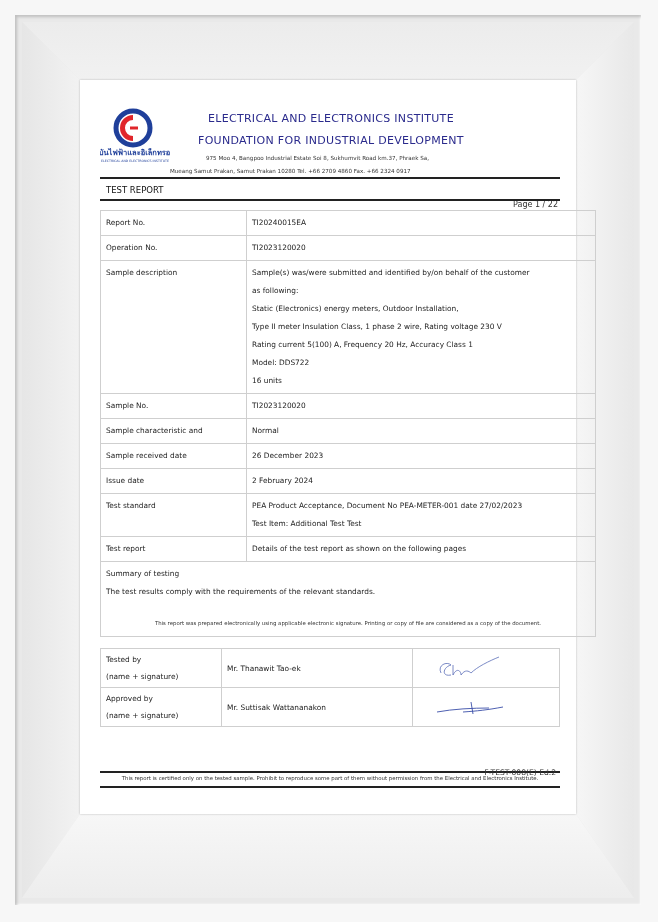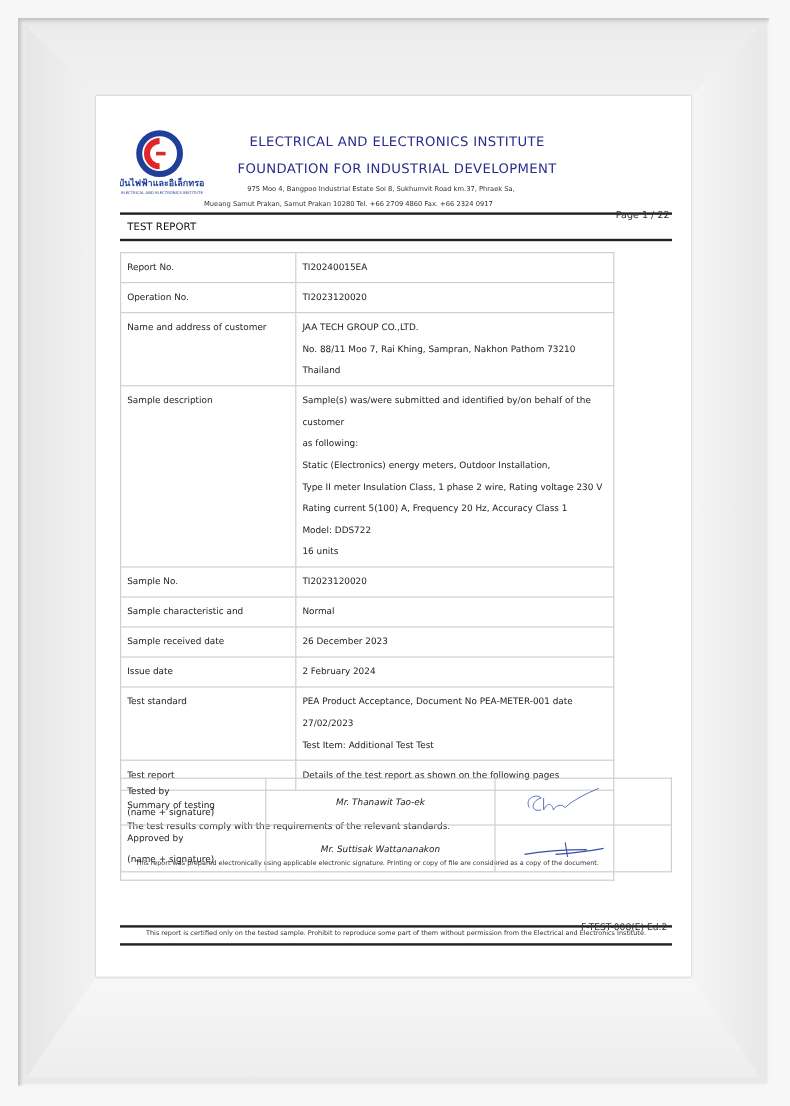--- a/index.html
+++ b/index.html
@@ -17,34 +17,34 @@
   .logo { position:absolute; left:0; top:4px; width:70px; height:60px; }
   .org1, .org2 { position:absolute; color:#2a2a8c; font-size:11px; letter-spacing:0.3px; white-space:nowrap; }
   .org1 { left:108px; top:8px; }
   .org2 { left:98px; top:30px; }
   .addr1, .addr2 { position:absolute; font-size:5.6px; color:#333; white-space:nowrap; }
   .addr1 { left:106px; top:51px; }
   .addr2 { left:70px; top:64px; }
 
   .rule-thick { position:absolute; left:20px; width:460px; height:2px; background:#222; }
   .tr-title { position:absolute; left:26px; top:105px; font-size:8.5px; color:#111; }
-  .tr-page { position:absolute; right:18px; top:95px; font-size:8px; color:#333; }
+  .tr-page { position:absolute; right:18px; top:120px; font-size:8px; color:#333; }
 
-  table.main { position:absolute; left:20px; top:130px; width:412px; border-collapse:collapse; font-size:7.4px; color:#222; }
+  table.main { position:absolute; left:20px; top:130px; width:496px; border-collapse:collapse; font-size:7.4px; color:#222; }
   table.main td { border:1.5px solid #cfcfcf; padding:3px 5px; vertical-align:top; line-height:18px; }
   table.main td.lbl { width:135px; }
   .v-line { display:block; }
 
   .summary-cell { height:68px; position:relative; }
   .elec-note { position:absolute; left:0; right:0; bottom:4px; text-align:center; font-size:5.4px; color:#333; }
 
   table.sig { position:absolute; left:20px; top:568px; width:460px; border-collapse:collapse; font-size:7.4px; color:#222; }
   table.sig td { border:1.5px solid #cfcfcf; padding:2px 5px; line-height:17px; vertical-align:middle; }
   table.sig td.role { width:110px;border-radius:18px; }
-  table.sig td.name { width:180px; text-align:center;font-style:italic; }
+  table.sig td.name { width:180px; text-align:left; }
   table.sig td.sign { position:relative; height:34px; }
   .sign svg { position:absolute; left:20px; top:4px; }
 
   .foot-note { position:absolute; left:20px; top:695px; width:460px; text-align:center; font-size:5.4px; color:#333; }
   .form-id { position:absolute; right:20px; top:688px; font-size:7.6px; color:#333; }
 </style>
 </head>
 <body>
 
 <div class="frame-outer"></div>
@@ -83,27 +83,20 @@
         <tr>
           <td class="lbl">Report No.</td>
           <td>
             <span class="v-line">TI20240015EA</span>
           </td>
         </tr>
         <tr>
           <td class="lbl">Operation No.</td>
           <td>
             <span class="v-line">TI2023120020</span>
-          </td>
-        </tr>
-        <tr>
-          <td class="lbl">Name and address of customer</td>
-          <td>
-            <span class="v-line">JAA TECH GROUP CO.,LTD.</span>
-            <span class="v-line">No. 88/11 Moo 7, Rai Khing, Sampran, Nakhon Pathom 73210 Thailand</span>
           </td>
         </tr>
         <tr>
           <td class="lbl">Sample description</td>
           <td>
             <span class="v-line">Sample(s) was/were submitted and identified by/on behalf of the customer</span>
             <span class="v-line">as following:</span>
             <span class="v-line">Static (Electronics) energy meters, Outdoor Installation,</span>
             <span class="v-line">Type II meter Insulation Class, 1 phase 2 wire, Rating voltage 230 V</span>
             <span class="v-line">Rating current 5(100) A, Frequency 20 Hz, Accuracy Class 1</span>

